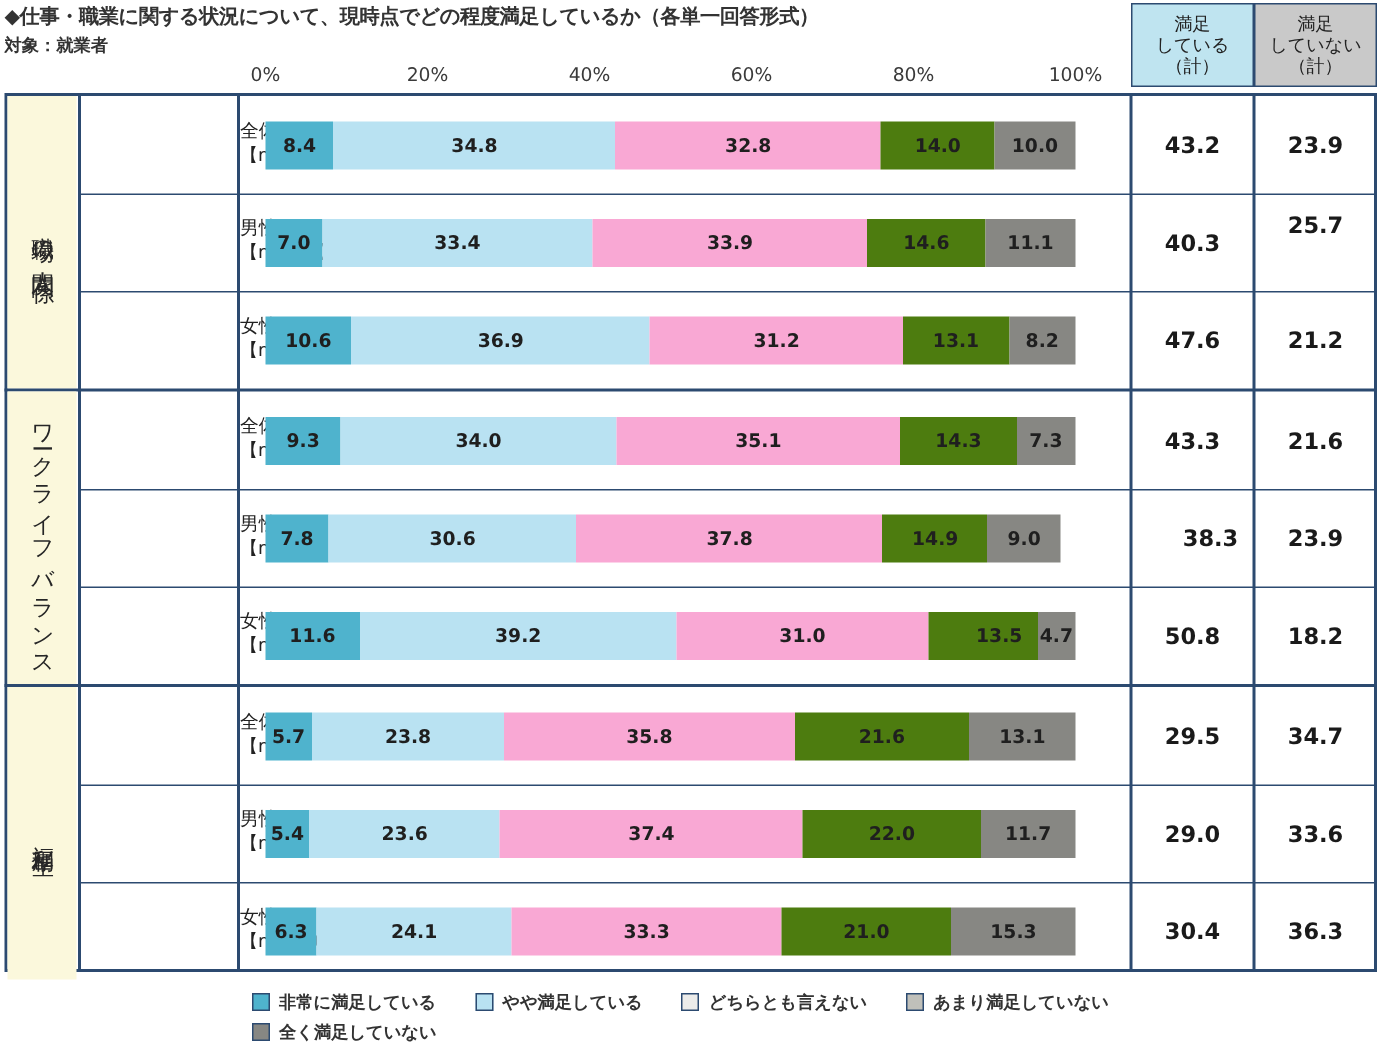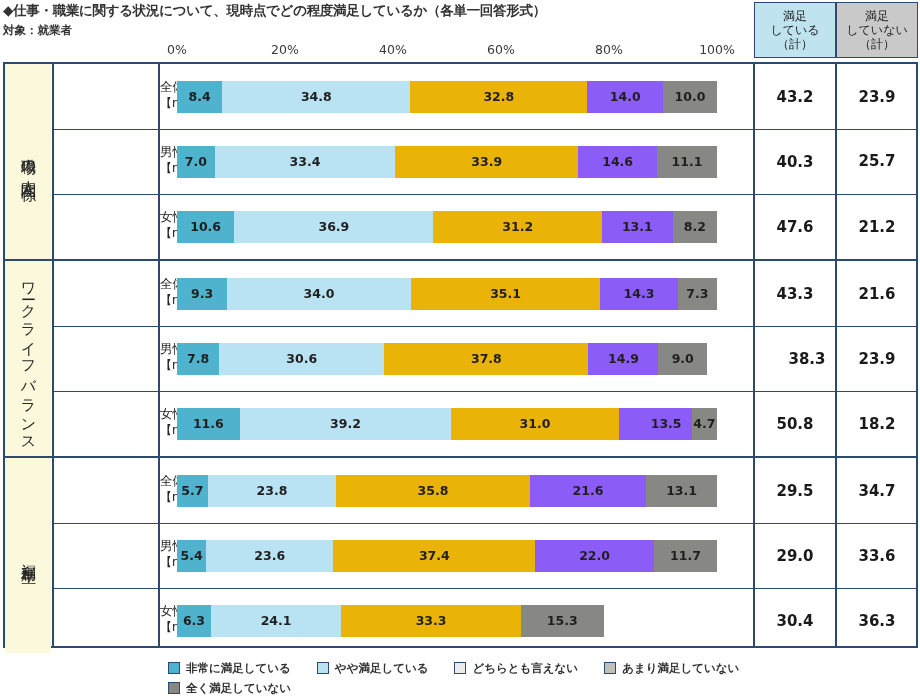--- a/index.html
+++ b/index.html
@@ -167,22 +167,22 @@
     justify-content: center;
     font-size: 12.5px;
     font-weight: bold;
     color: #1f1f1f;
     box-sizing: border-box;
     overflow: hidden;
     white-space: nowrap;
   }
   .seg.s1 { background: #4fb3cd; }
   .seg.s2 { background: #b9e2f2; }
-  .seg.s3 { background: #eab308; }
-  .seg.s4 { background: #8b5cf6; }
+  .seg.s3 { background: #f9a8d4; }
+  .seg.s4 { background: #4d7c0f; }
   .seg.s5 { background: #878783; }
 
   
   .sum-val {
     position: absolute;
     font-size: 15px;
     font-weight: bold;
     color: #1a1a1a;
     text-align: center;
     width: 80px;
@@ -275,21 +275,21 @@
         <span class="rl-n">【n=746】</span>
       </div>
       <div class="bar" style="top: 145.5px;">
         <div class="seg s1" style="width: 37.8px;">7.0</div>
         <div class="seg s2" style="width: 180.36px;">33.4</div>
         <div class="seg s3" style="width: 183.06px;">33.9</div>
         <div class="seg s4" style="width: 78.84px;">14.6</div>
         <div class="seg s5" style="width: 59.94px;">11.1</div>
       </div>
       <div class="sum-val c1" style="top: 152.5px;">40.3</div>
-      <div class="sum-val c2" style="top: 152px;">25.7</div>
+      <div class="sum-val c2" style="top: 141px;">25.7</div>
       <div class="hline-row" style="top: 194px;"></div>
       <div class="row-label" style="top: 208.5px;">
         <span class="rl-name">女性</span>
         <span class="rl-n">【n=490】</span>
       </div>
       <div class="bar" style="top: 210.5px;">
         <div class="seg s1" style="width: 57.24px;">10.6</div>
         <div class="seg s2" style="width: 199.26px;">36.9</div>
         <div class="seg s3" style="width: 168.48px;">31.2</div>
         <div class="seg s4" style="width: 70.74px;">13.1</div>
@@ -375,20 +375,21 @@
       <div class="sum-val c2" style="top: 546.5px;">33.6</div>
       <div class="hline-row" style="top: 588px;"></div>
       <div class="row-label" style="top: 602.5px;">
         <span class="rl-name">女性</span>
         <span class="rl-n">【n=490】</span>
       </div>
       <div class="bar" style="top: 604.5px;">
         <div class="seg s1" style="width: 34.02px;">6.3</div>
         <div class="seg s2" style="width: 130.14px;">24.1</div>
         <div class="seg s3" style="width: 179.82px;">33.3</div>
+        <div class="seg s4" style="width: 113.4px;">21.0</div>
         <div class="seg s5" style="width: 82.62px;">15.3</div>
       </div>
       <div class="sum-val c1" style="top: 611.5px;">30.4</div>
       <div class="sum-val c2" style="top: 611.5px;">36.3</div>
     </div>
 
   <div class="legend" id="legend">
       <div class="legend-row">
         <div class="legend-item">
           <span class="legend-swatch" style="background: rgb(79, 179, 205);"></span>

